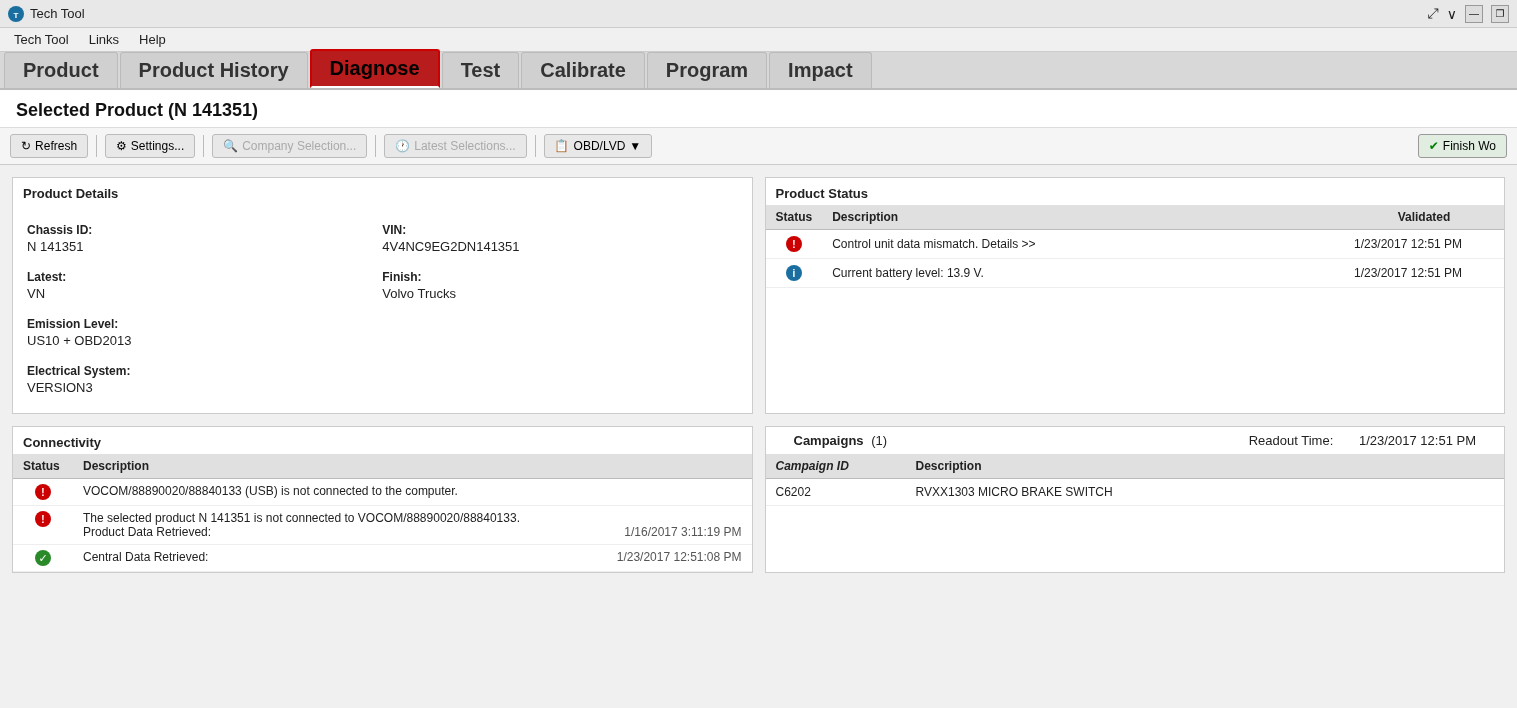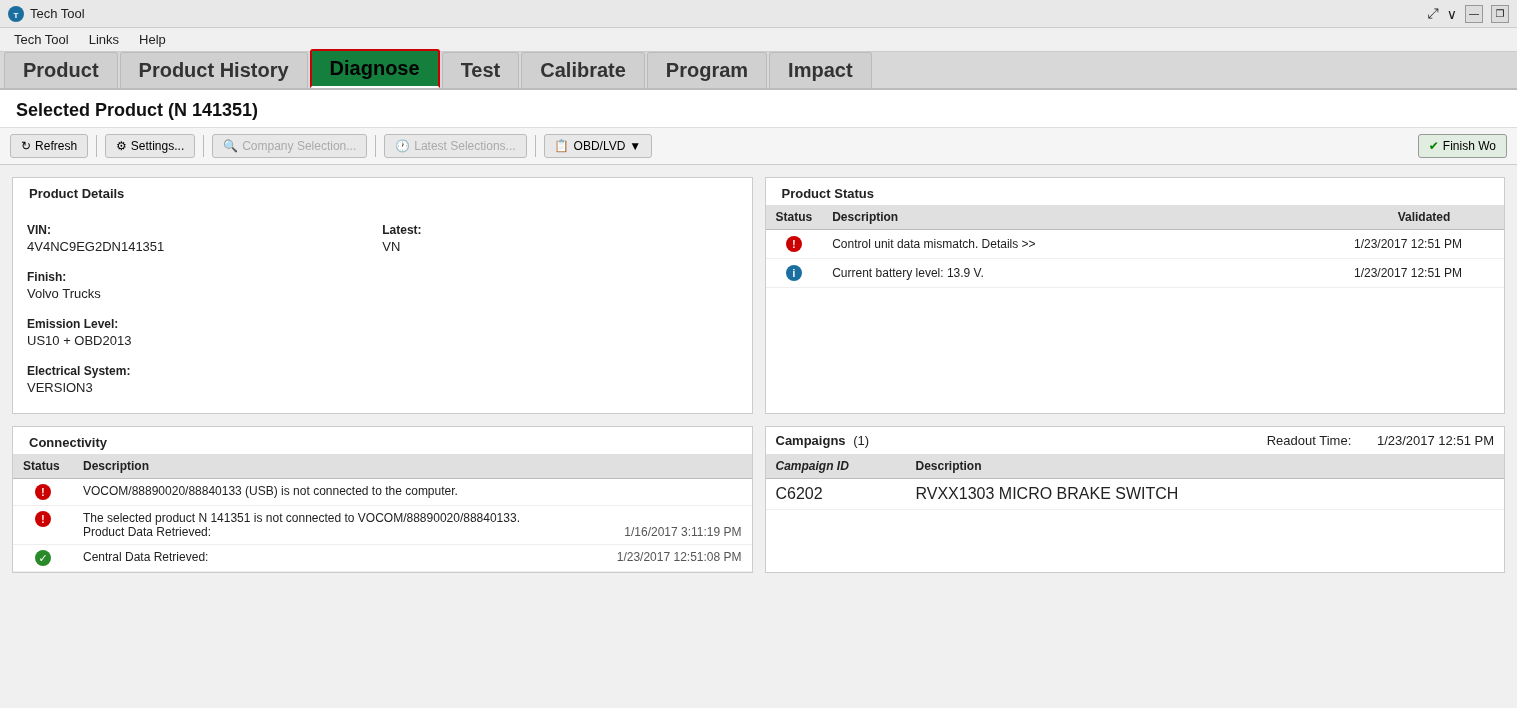--- a/index.html
+++ b/index.html
@@ -68,21 +68,21 @@
       font-size: 20px;
       font-weight: bold;
       background: #d0d0d0;
       border: 1px solid #bbb;
       border-bottom: none;
       margin-right: 2px;
       border-radius: 3px 3px 0 0;
       color: #333;
     }
     .tab.active {
-      background: #15803d;
+      background: #b91c1c;
       border: 2px solid #c00;
       border-bottom: 2px solid #fff;
       color: #000;
       position: relative;
       z-index: 2;
     }
 
     
     #page-header {
       background: #fff;
@@ -228,44 +228,44 @@
       justify-content: center;
       color: white;
       font-size: 11px;
     }
 
     
     .campaigns-header {
       display: flex;
       align-items: center;
       justify-content: space-between;
-      padding: 6px 10px;
+      padding: 6px 28px;
     }
     .campaigns-table {
       width: 100%;
       border-collapse: collapse;
     }
     .campaigns-table th {
       background: #e0e0e0;
       padding: 5px 10px;
       text-align: left;
       font-size: 12px;
       font-weight: bold;
       border-bottom: 1px solid #bbb;
     }
     .campaigns-table td {
       padding: 6px 10px;
-      font-size: 16px;
+      font-size: 12px;
       border-bottom: 1px solid #eee;
     }
 
     .panel-section-title {
       font-weight: bold;
       font-size: 13px;
-      padding: 8px 10px 4px 16px;
+      padding: 8px 10px 4px 10px;
     }
   </style>
 </head>
 <body>
 
 <div id="titlebar">
   <div class="app-icon">
     <svg width="14" height="14" viewBox="0 0 14 14">
       <circle cx="7" cy="7" r="6" fill="#1a6fa0"></circle>
       <text x="7" y="11" text-anchor="middle" fill="white" font-size="8" font-weight="bold">T</text>
@@ -332,20 +332,24 @@
     <span>Finish Wo</span>
   </button>
 </div>
 
 <div id="main-content">
 
   <div class="panel">
     <div class="panel-section-title">Product Details</div>
     <div id="product-details">
       <div class="detail-grid">
+        <div class="detail-item">
+          <div class="detail-label">Chassis ID:</div>
+          <div class="detail-value">N 141351</div>
+        </div>
         <div class="detail-item">
           <div class="detail-label">VIN:</div>
           <div class="detail-value">4V4NC9EG2DN141351</div>
         </div>
         <div class="detail-item">
           <div class="detail-label">Latest:</div>
           <div class="detail-value">VN</div>
         </div>
         <div class="detail-item">
           <div class="detail-label">Finish:</div>

